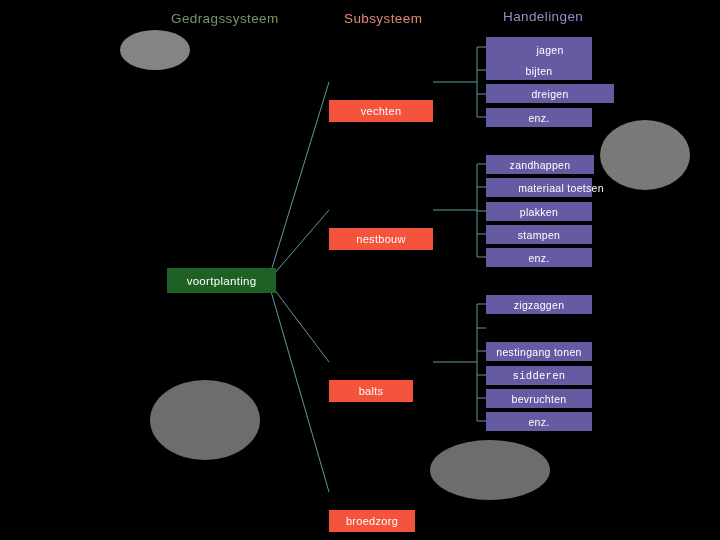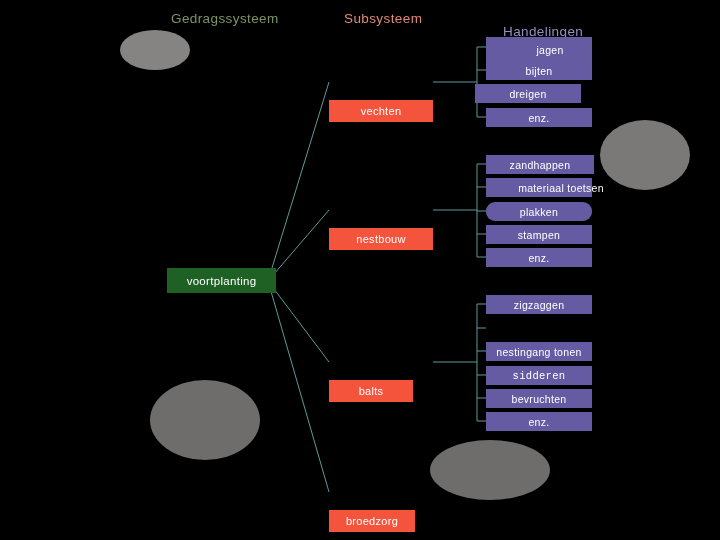--- a/index.html
+++ b/index.html
@@ -37,21 +37,21 @@
   
   .col-header {
     position: absolute;
     font-size: 13.5px;
     letter-spacing: 0.4px;
     white-space: nowrap;
     font-family: "Liberation Sans", sans-serif;
   }
   #hdr-gedragssysteem { left: 171px; top: 11px; color: #7b9367; }
   #hdr-subsysteem     { left: 344px; top: 11px; color: #e08878; }
-  #hdr-handelingen    { left: 503px; top: 24px;  color: #8f90c4; }
+  #hdr-handelingen    { left: 503px; top: 9px;  color: #8f90c4; }
 
   
   .node {
     position: absolute;
     box-sizing: border-box;
     display: flex;
     align-items: center;
     justify-content: center;
     color: #ffffff;
     font-size: 11px;
@@ -149,34 +149,34 @@
   <div class="node sub" style="left:329px; top:481px; width:86px; height:22px;">
     <span>broedzorg</span>
   </div>
 
   <div class="node act" style="left:486px; top:37px; width:106px; height:25px;padding-left:22px;">
     <span>jagen</span>
   </div>
   <div class="node act" style="left:486px; top:61px; width:106px; height:19px;">
     <span>bijten</span>
   </div>
-  <div class="node act" style="left:475px; top:84px; width:106px; height:19px;">
+  <div class="node act" style="left:486px; top:84px; width:128px; height:19px;">
     <span>dreigen</span>
   </div>
   <div class="node act" style="left:486px; top:108px; width:106px; height:19px;">
     <span>enz.</span>
   </div>
 
   <div class="node act" style="left:486px; top:155px; width:108px; height:19px;">
     <span>zandhappen</span>
   </div>
   <div class="node act" style="left:486px; top:178px; width:106px; height:19px;padding-left:44px;">
     <span>materiaal toetsen</span>
   </div>
-  <div class="node act" style="left:486px; top:202px; width:106px; height:19px;border-radius:9px;">
+  <div class="node act" style="left:486px; top:202px; width:106px; height:19px;">
     <span>plakken</span>
   </div>
   <div class="node act" style="left:486px; top:225px; width:106px; height:19px;">
     <span>stampen</span>
   </div>
   <div class="node act" style="left:486px; top:248px; width:106px; height:19px;">
     <span>enz.</span>
   </div>
 
   <div class="node act" style="left:486px; top:295px; width:106px; height:19px;">

